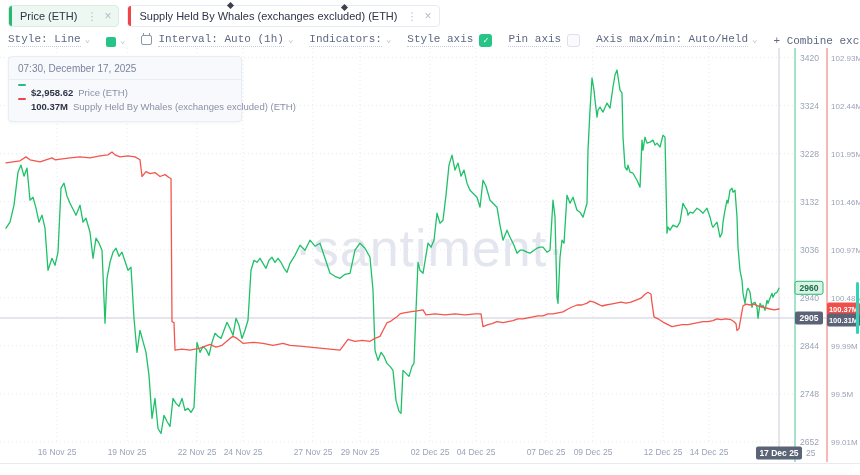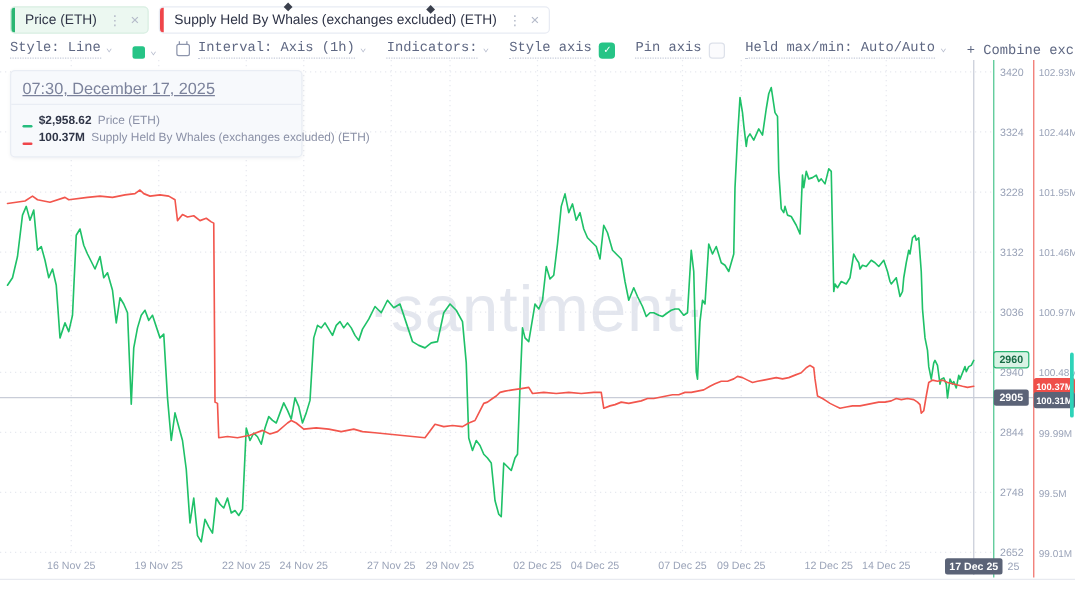--- a/index.html
+++ b/index.html
@@ -32,23 +32,23 @@
   .checkbox.on { background:#26c486; color:#fff; }
   .checkbox.off { background:#fbfbfd; border:1px solid #dde1ea; }
   .cal { width:11px; height:10px; border:1px solid #8d95ac; border-radius:2px; position:relative; margin-right:2px; }
   .cal:before { content:""; position:absolute; left:1px; top:-3px; width:1px; height:3px; background:#8d95ac; }
   .cal:after  { content:""; position:absolute; right:1px; top:-3px; width:1px; height:3px; background:#8d95ac; }
 
   
   .tooltip { position:absolute; left:8px; top:56px; width:234px; background:#f7f9fc;
              border:1px solid #e9edf4; border-radius:4px; z-index:25;
              box-shadow:0 1px 3px rgba(40,50,80,.06); }
-  .tt-head { font-size:13px; color:#7b829b; padding:6px 9px 5px 9px; border-bottom:1px solid #e9edf4;text-decoration:underline; }
+  .tt-head { font-size:10px; color:#7b829b; padding:6px 9px 5px 9px; border-bottom:1px solid #e9edf4; }
   .tt-rows { padding:6px 9px 7px 9px; }
-  .tt-row { display:flex; align-items:flex-end; gap:5px; font-size:9.5px; color:#8a90a6;
+  .tt-row { display:flex; align-items:flex-start; gap:5px; font-size:9.5px; color:#8a90a6;
             line-height:14px; white-space:nowrap; }
   .tt-dash { width:8px; height:2px; border-radius:1px; flex:0 0 auto; transform:translateY(-2px); }
   .tt-val { color:#2f3547; font-weight:bold; }
 
   
   .watermark { position:absolute; left:0; top:218px; width:860px; text-align:center; z-index:1;
                font-size:52px; color:#e3e6ee; letter-spacing:1px; user-select:none; }
 
   svg.chart { position:absolute; left:0; top:0; z-index:10; }
 </style>
@@ -78,37 +78,37 @@
     <span class="tb-item">
       <span class="dotted">Style: Line</span>
       <span class="chev">⌄</span>
     </span>
     <span class="tb-item">
       <span class="swatch"></span>
       <span class="chev">⌄</span>
     </span>
     <span class="tb-item">
       <span class="cal"></span>
-      <span class="dotted">Interval: Axis (1h)</span>
+      <span class="dotted">Interval: Auto (1h)</span>
       <span class="chev">⌄</span>
     </span>
     <span class="tb-item">
       <span class="dotted">Indicators:</span>
       <span class="chev">⌄</span>
     </span>
     <span class="tb-item">
       <span class="dotted">Style axis</span>
       <span class="checkbox on">✓</span>
     </span>
     <span class="tb-item">
       <span class="dotted">Pin axis</span>
       <span class="checkbox off"></span>
     </span>
     <span class="tb-item">
-      <span class="dotted">Held max/min: Auto/Auto</span>
+      <span class="dotted">Axis max/min: Auto/Held</span>
       <span class="chev">⌄</span>
     </span>
     <span class="tb-item">
       <span>+ Combine excluded</span>
     </span>
   </div>
 
   <div class="watermark">·santiment·</div>
 
   <svg class="chart" id="chart" width="860" height="475">

